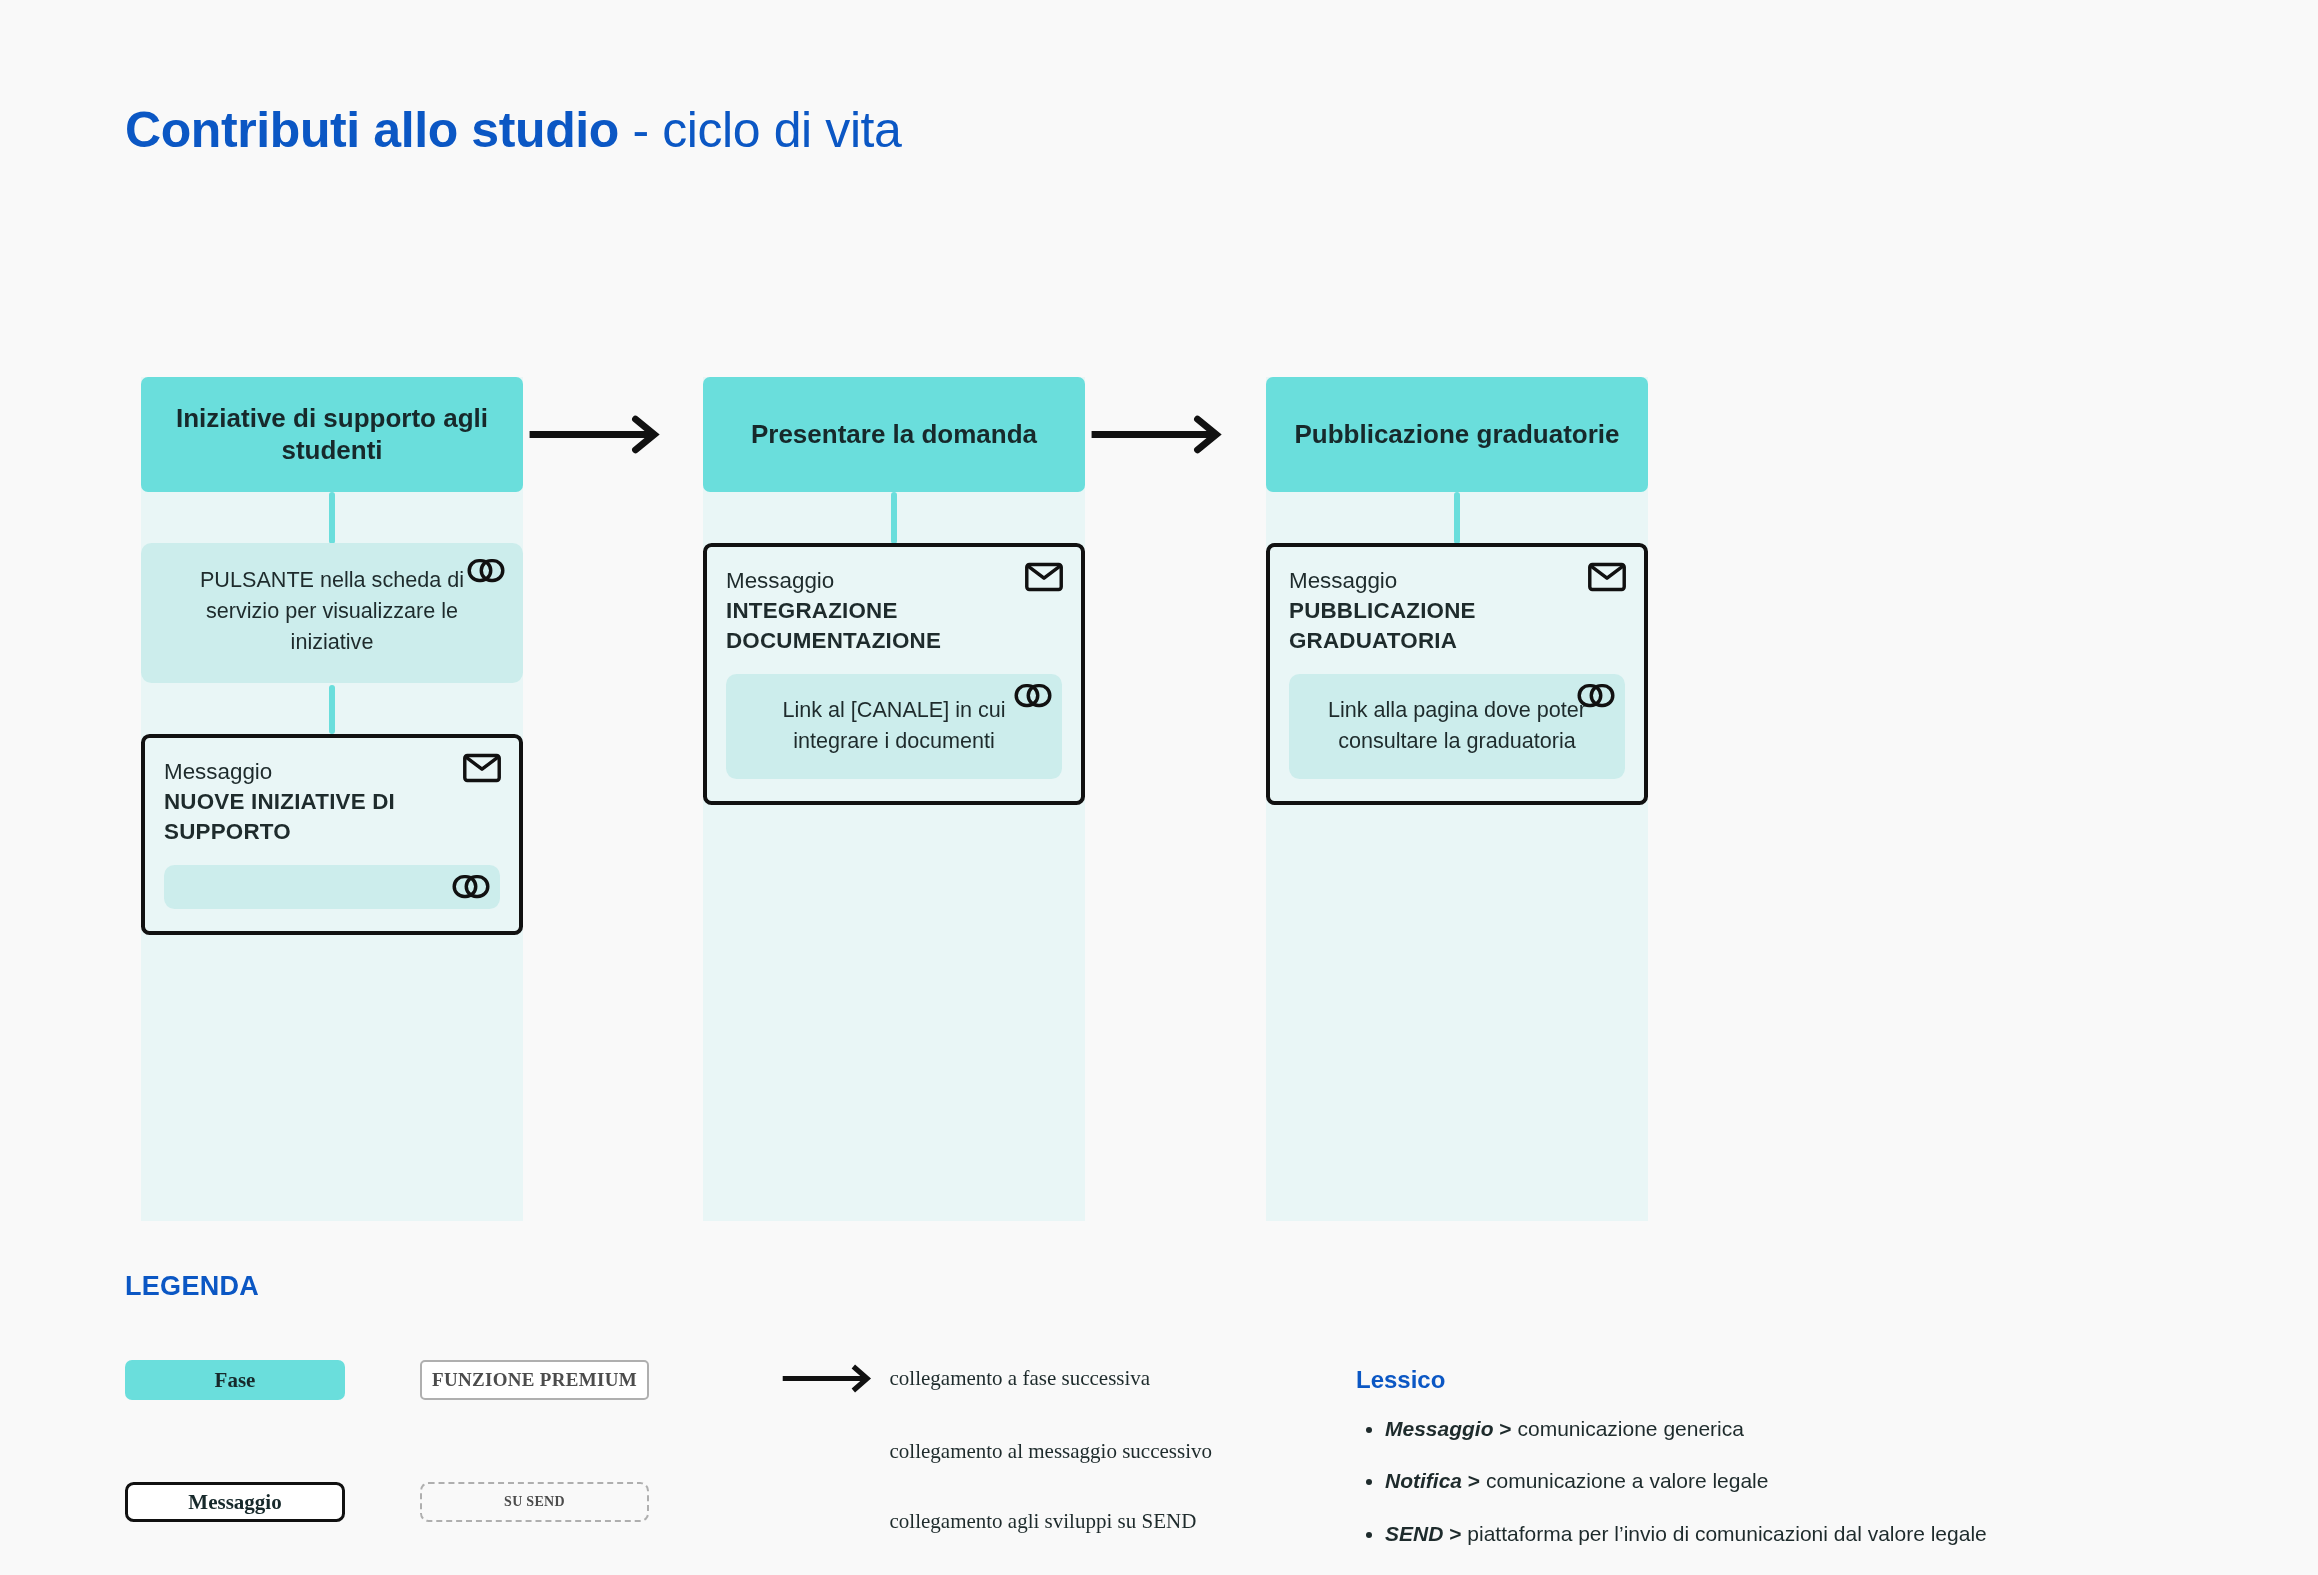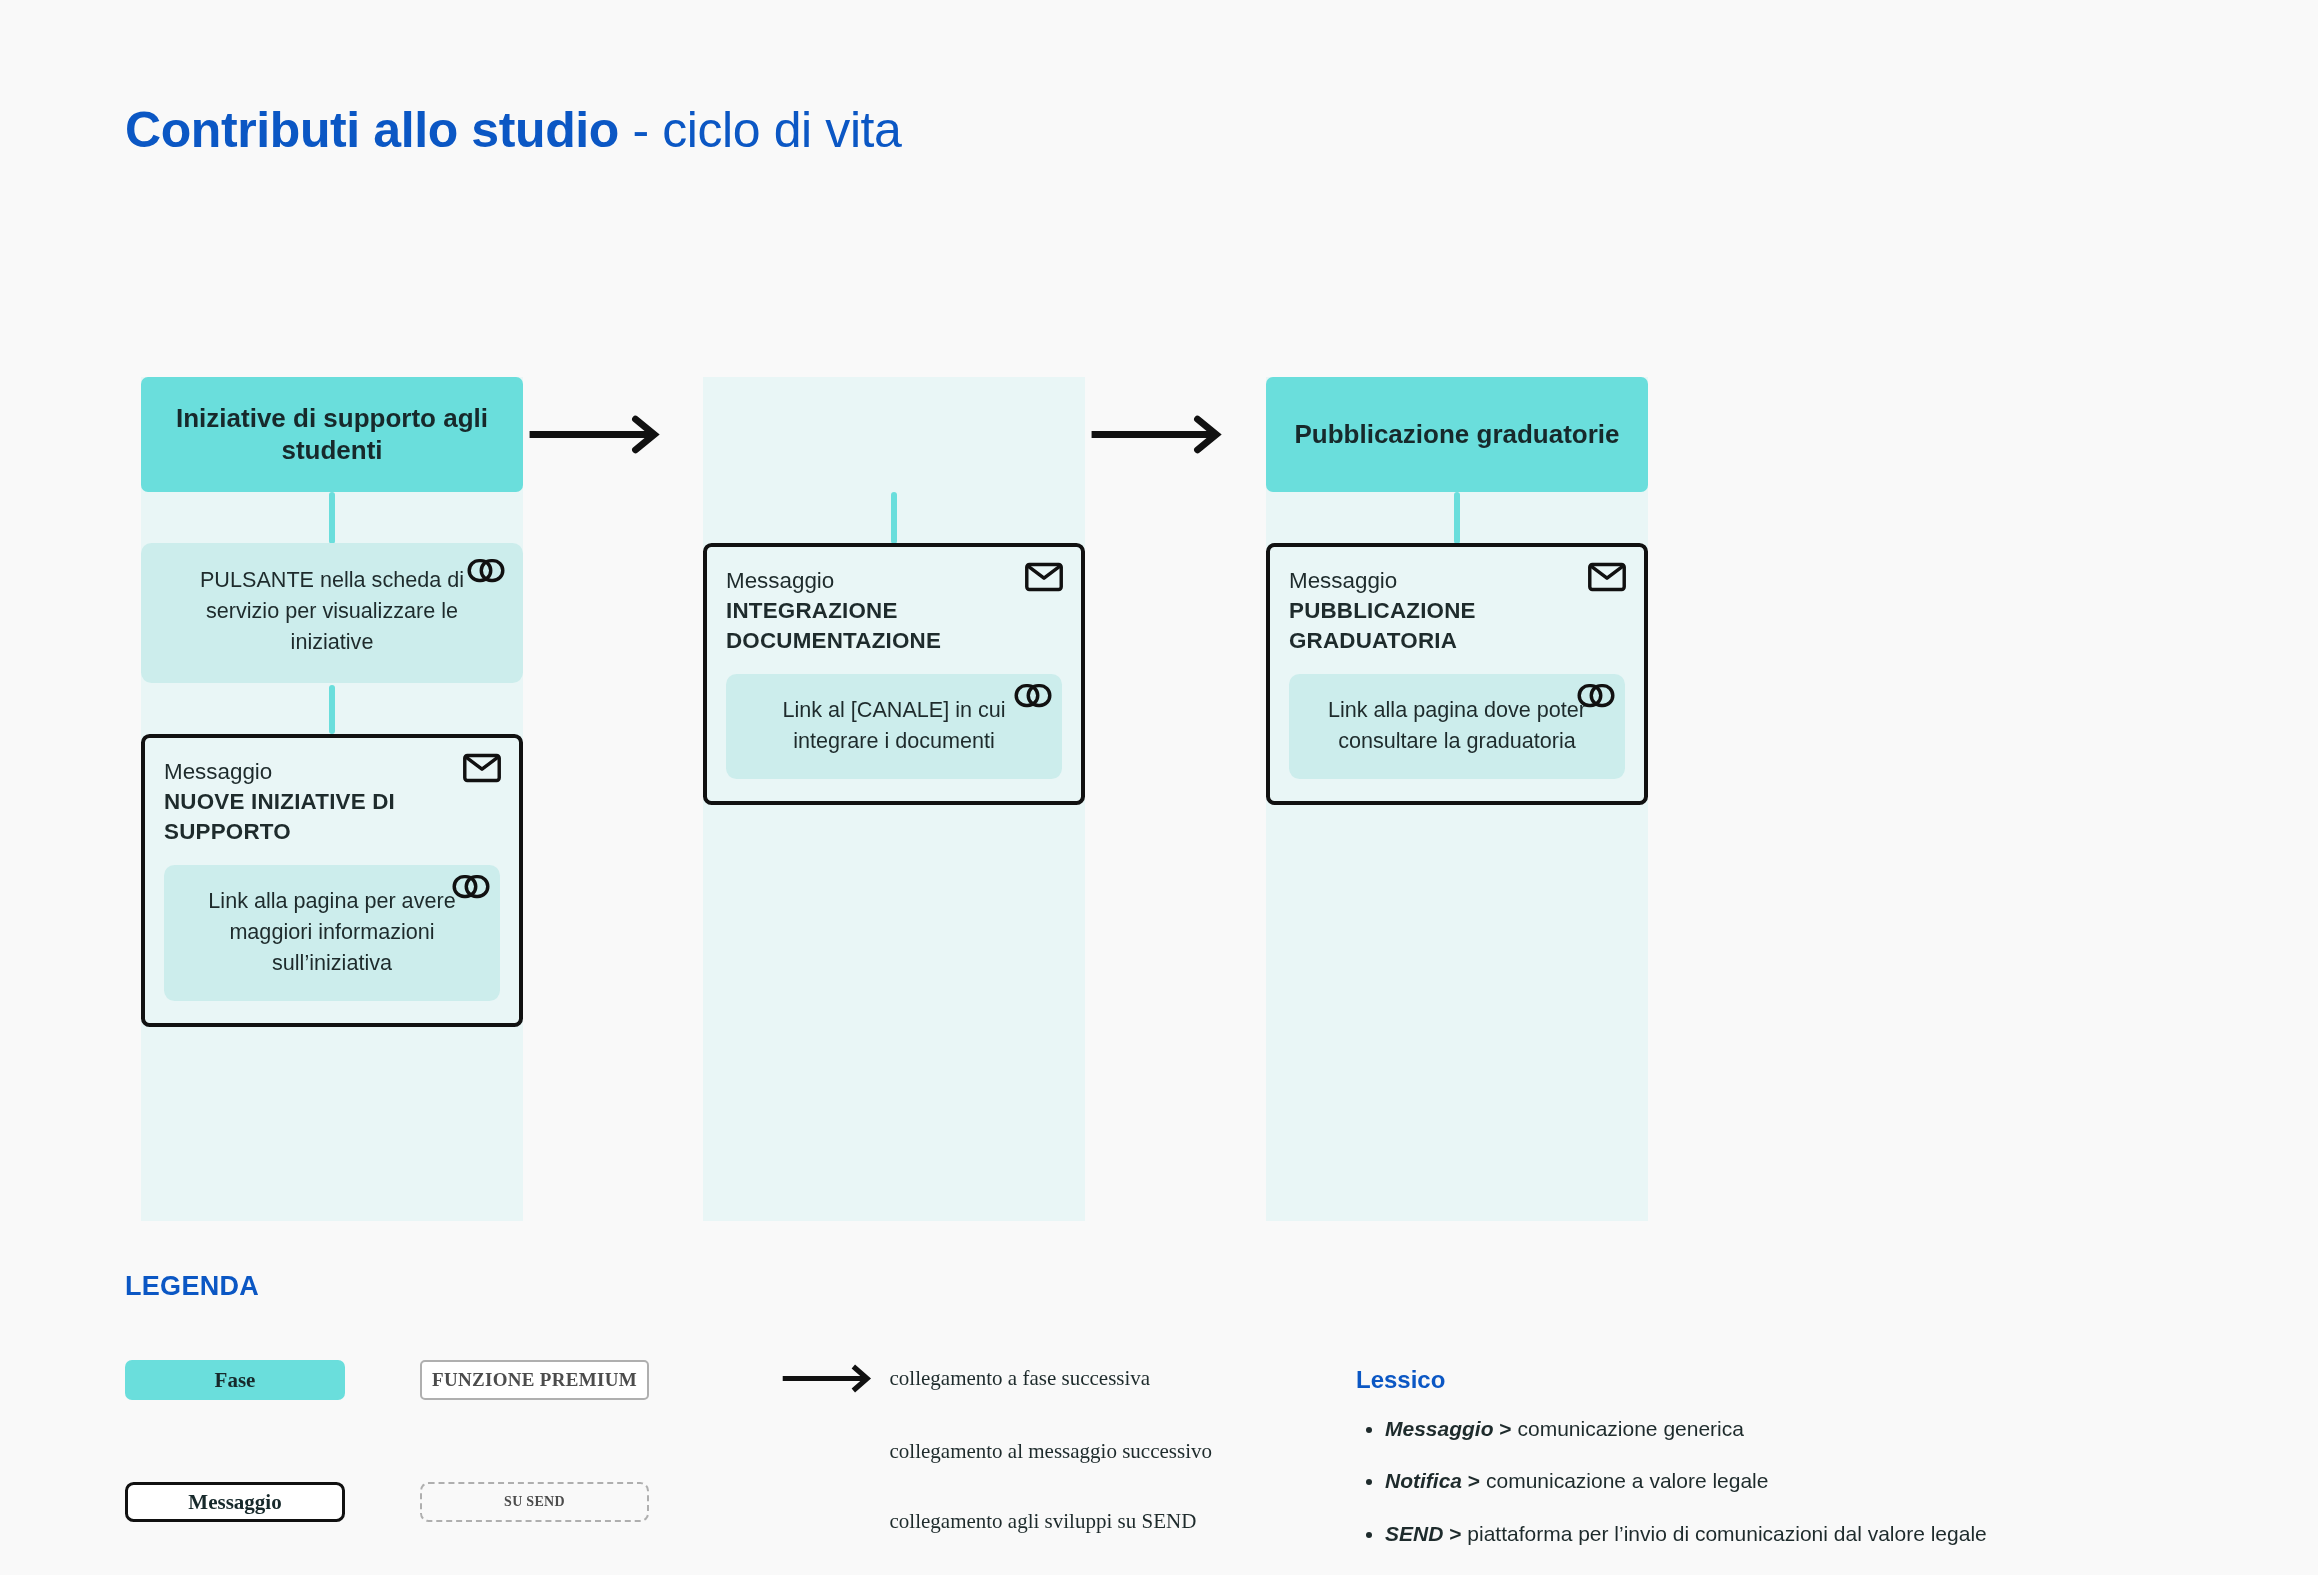--- a/index.html
+++ b/index.html
@@ -331,27 +331,29 @@
         <span>Messaggio</span>
         <span class="msg-title">NUOVE INIZIATIVE DI SUPPORTO</span>
       </div>
       <div class="nested-link">
         <span class="icon-tr" style="top:5.2px;right:8.6px;">
           <svg viewBox="0 0 46 36" xmlns="http://www.w3.org/2000/svg">
             <rect x="3.5" y="6.5" width="25" height="23" rx="11.5" fill="none" stroke="#111" stroke-width="4"></rect>
             <rect x="17.5" y="6.5" width="25" height="23" rx="11.5" fill="none" stroke="#111" stroke-width="4"></rect>
           </svg>
         </span>
-        <div class="card-text">Link alla pagina per avere maggiori informazioni sull’iniziativa</div>
       </div>
     </div>
   </div>
 
   <div class="column col-2">
 
+    <div class="phase-box">
+      <span>Presentare la domanda</span>
+    </div>
 
     <div class="connector" style="top:115px; height:52px;"></div>
 
     <div class="msg-card" style="top:166px;">
       <span class="icon-tr env">
         <svg viewBox="0 0 46 36" xmlns="http://www.w3.org/2000/svg">
           <rect x="3" y="4" width="40" height="29" rx="3" fill="none" stroke="#111" stroke-width="4"></rect>
           <path d="M4.5 6 L23 20 L41.5 6" fill="none" stroke="#111" stroke-width="4" stroke-linecap="round" stroke-linejoin="round"></path>
         </svg>
       </span>

